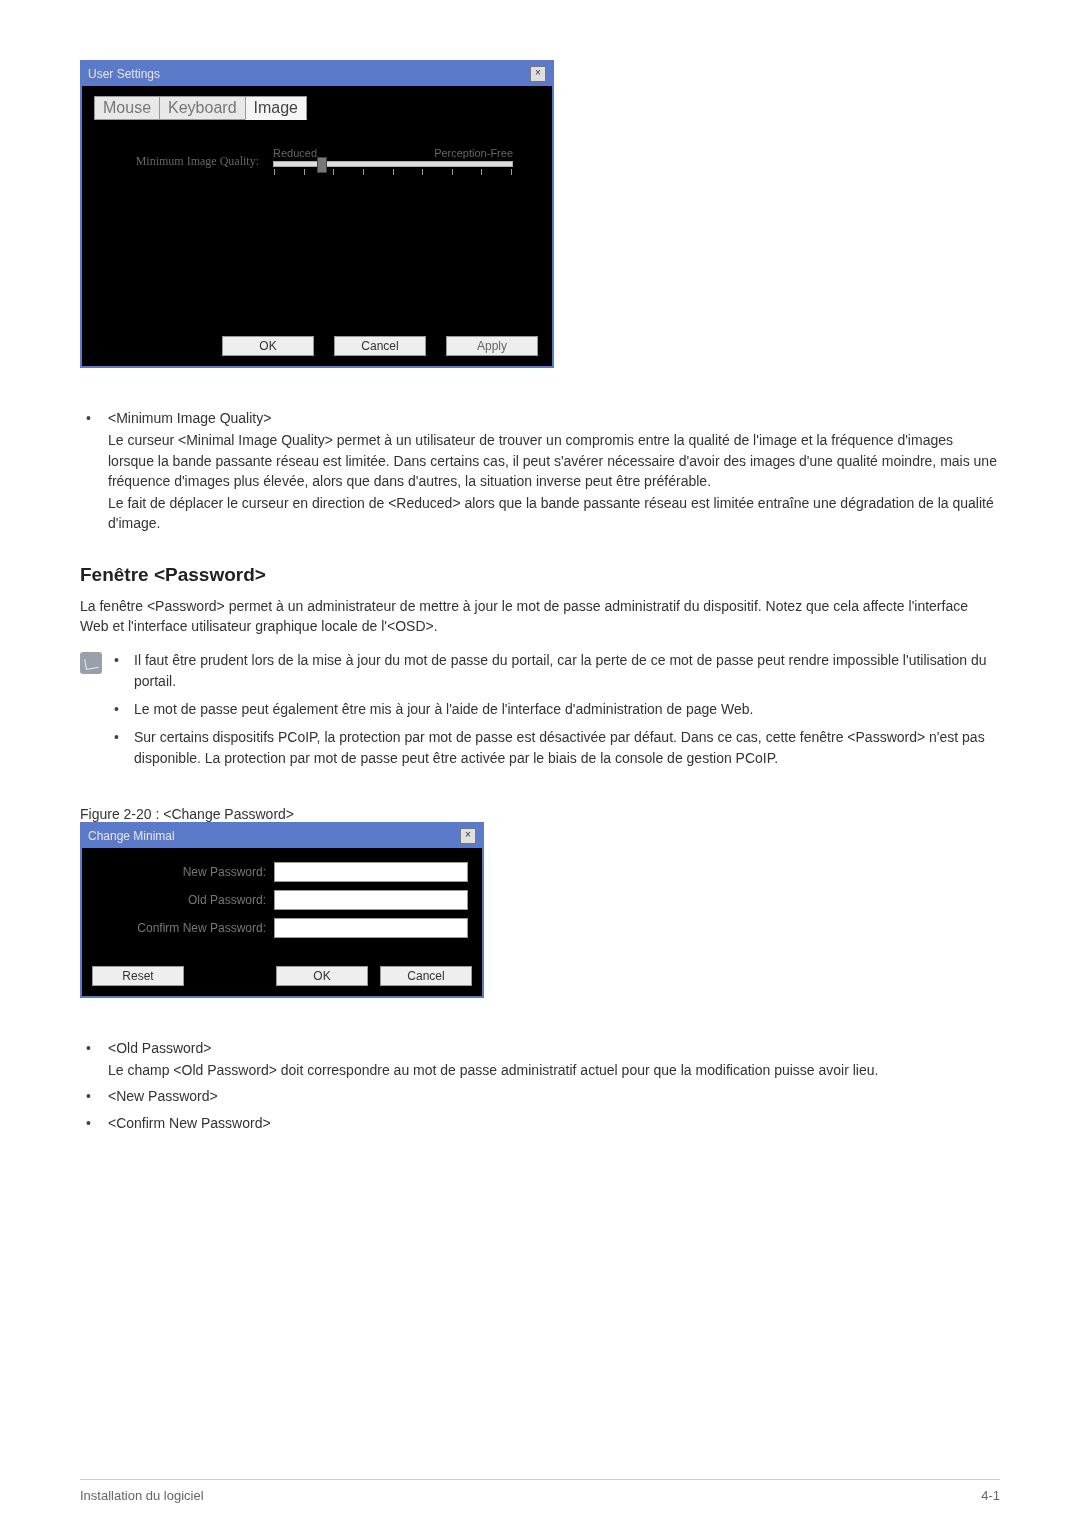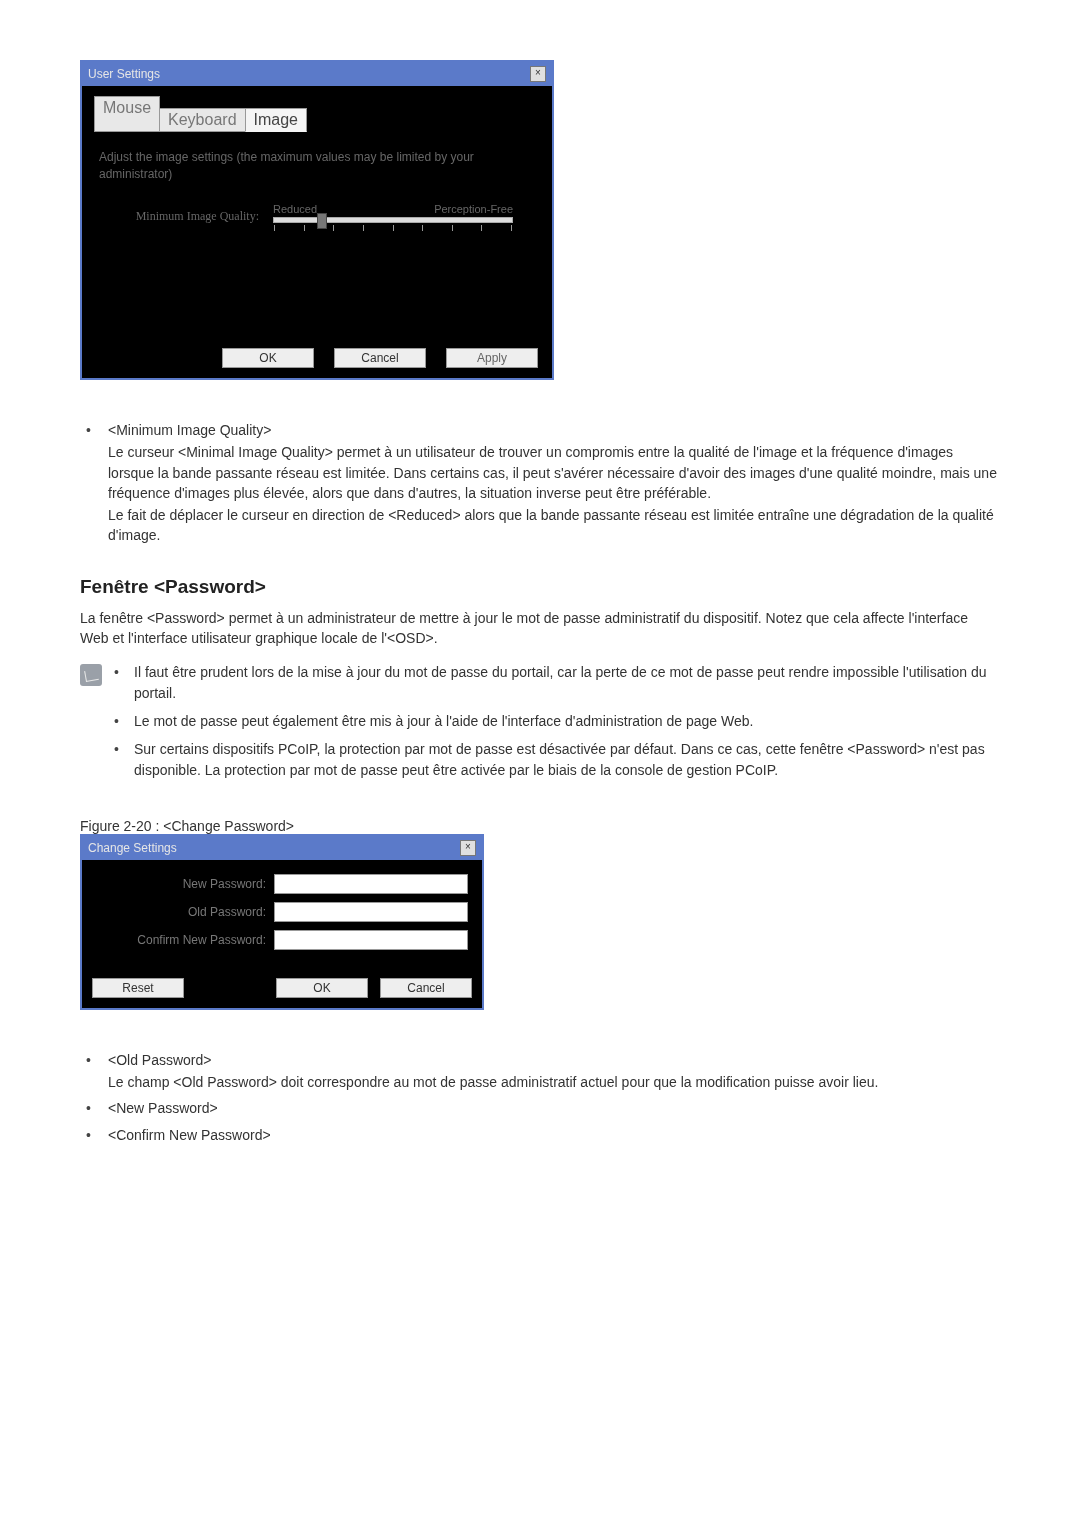--- a/index.html
+++ b/index.html
@@ -62,21 +62,20 @@
     position: relative;
   }
   .tab.active {
     background: #f5f5f5;
     color: #444;
     border-bottom-color: #f5f5f5;
     z-index: 2;
   }
   .tab + .tab {
     margin-left: -1px;
-    margin-top: 12px;
   }
   .tab-panel {
     border: 1px solid transparent;
     padding: 6px 4px 20px 4px;
     min-height: 160px;
   }
   .desc {
     font-size: 12px;
     color: #666;
     margin-bottom: 20px;
@@ -294,21 +293,20 @@
       <span>User Settings</span>
       <span class="close">×</span>
     </div>
     <div class="body">
       <div class="tabs">
         <div class="tab">Mouse</div>
         <div class="tab">Keyboard</div>
         <div class="tab active">Image</div>
       </div>
       <div class="tab-panel">
-        <div class="desc">Adjust the image settings (the maximum values may be limited by your administrator)</div>
         <div class="slider-row">
           <div class="slider-label">Minimum Image Quality:</div>
           <div class="slider-wrap">
             <div class="slider-ends">
               <span>Reduced</span>
               <span>Perception-Free</span>
             </div>
             <div class="slider-track">
               <div class="slider-thumb"></div>
             </div>
@@ -351,21 +349,21 @@
       <li>Il faut être prudent lors de la mise à jour du mot de passe du portail, car la perte de ce mot de passe peut rendre impossible l'utilisation du portail.</li>
       <li>Le mot de passe peut également être mis à jour à l'aide de l'interface d'administration de page Web.</li>
       <li>Sur certains dispositifs PCoIP, la protection par mot de passe est désactivée par défaut. Dans ce cas, cette fenêtre &lt;Password&gt; n'est pas disponible. La protection par mot de passe peut être activée par le biais de la console de gestion PCoIP.</li>
     </ul>
   </div>
 
   <div class="fig-caption">Figure 2-20 : &lt;Change Password&gt;</div>
 
   <div class="dialog" style="width:400px">
     <div class="titlebar">
-      <span>Change Settings</span>
+      <span>Change Minimal</span>
       <span class="close">×</span>
     </div>
     <div class="pw-body">
       <div class="pw-row">
         <label>New Password:</label>
         <div class="pw-input"></div>
       </div>
       <div class="pw-row">
         <label>Old Password:</label>
         <div class="pw-input"></div>
@@ -390,14 +388,18 @@
       <span class="para">Le champ &lt;Old Password&gt; doit correspondre au mot de passe administratif actuel pour que la modification puisse avoir lieu.</span>
     </li>
     <li>
       <span class="head">&lt;New Password&gt;</span>
     </li>
     <li>
       <span class="head">&lt;Confirm New Password&gt;</span>
     </li>
   </ul>
 
+  <div class="footer">
+    <span>Installation du logiciel</span>
+    <span>4-1</span>
+  </div>
 
 </div>
 
 </body></html>

